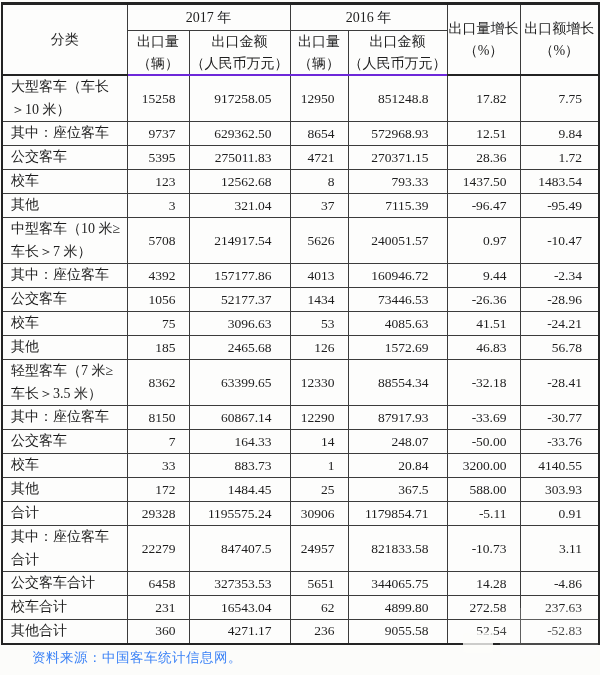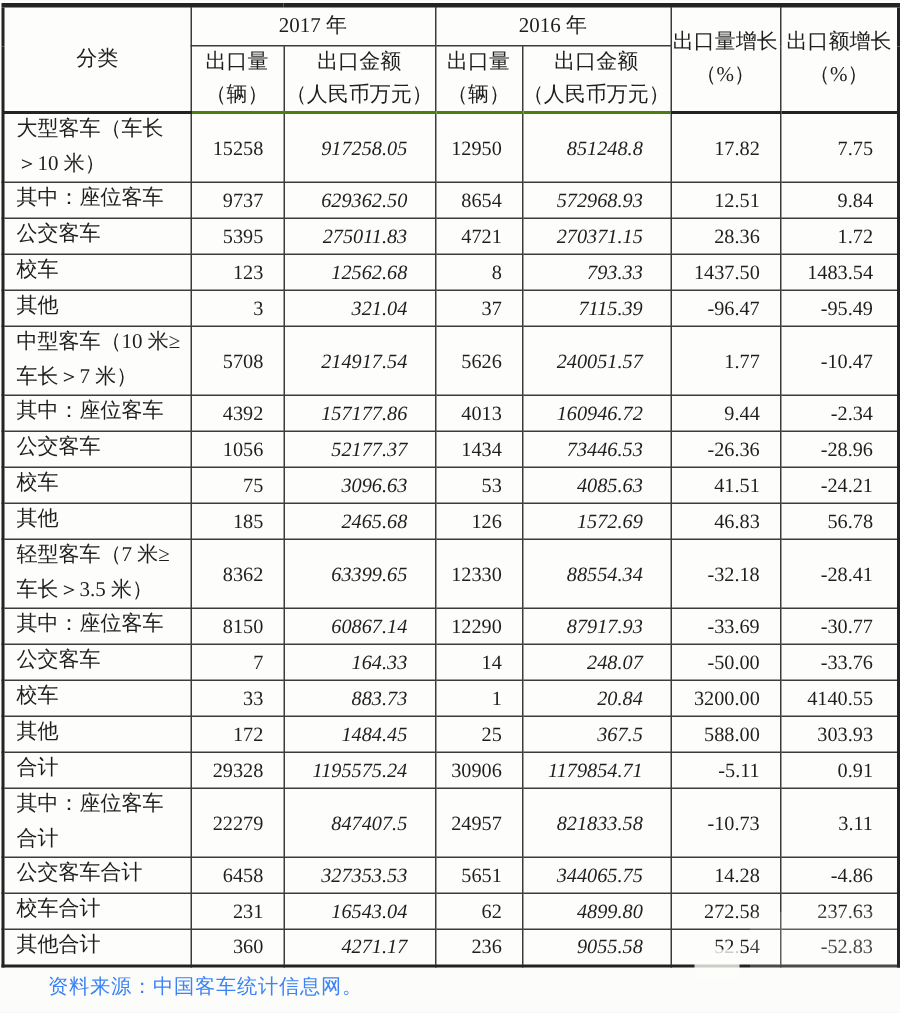--- a/index.html
+++ b/index.html
@@ -33,35 +33,35 @@
     overflow: hidden;
   }
   thead th {
     text-align: center;
     vertical-align: middle;
     white-space: pre-line;
     line-height: 1.55;
     font-size: 14px;
   }
   tr.year-row th { height: 25px; }
-  tr.sub-row th { height: 42px; border-bottom: 2px solid #4d7c0f; }
+  tr.sub-row th { height: 42px; border-bottom: 2px solid #6d28d9; }
   th.cat-h, th.growth-h { border-bottom: 2px solid #232323; }
   tbody tr { height: 24px; }
   tbody tr.tall { height: 46px; }
   td.cat {
     text-align: left;
     padding-left: 8px;
     padding-right: 5px;
     line-height: 1.6;
     font-size: 14px;
     margin-left: 20px;
   }
   td.num { text-align: right; vertical-align: middle; }
   td.col-qty  { padding-right: 13px; }
-  td.col-amt  { padding-right: 18px; font-style: italic; }
+  td.col-amt  { padding-right: 18px; }
   td.col-vg   { padding-right: 13px; }
   td.col-ag   { padding-right: 16px; margin-top: 25px; }
   .footer {
     margin: 4px 0 0 32px;
     font-size: 13.5px;
     letter-spacing: 0.5px;
     color: #3b82f6;
   }
   .watermark {
     position: absolute;
@@ -165,21 +165,21 @@
           <td class="num col-amt">7115.39</td>
           <td class="num col-vg">-96.47</td>
           <td class="num col-ag">-95.49</td>
         </tr>
         <tr class="tall">
           <td class="cat">中型客车（10 米≥车长＞7 米）</td>
           <td class="num col-qty">5708</td>
           <td class="num col-amt">214917.54</td>
           <td class="num col-qty">5626</td>
           <td class="num col-amt">240051.57</td>
-          <td class="num col-vg">1.77</td>
+          <td class="num col-vg">0.97</td>
           <td class="num col-ag">-10.47</td>
         </tr>
         <tr>
           <td class="cat">其中：座位客车</td>
           <td class="num col-qty">4392</td>
           <td class="num col-amt">157177.86</td>
           <td class="num col-qty">4013</td>
           <td class="num col-amt">160946.72</td>
           <td class="num col-vg">9.44</td>
           <td class="num col-ag">-2.34</td>

